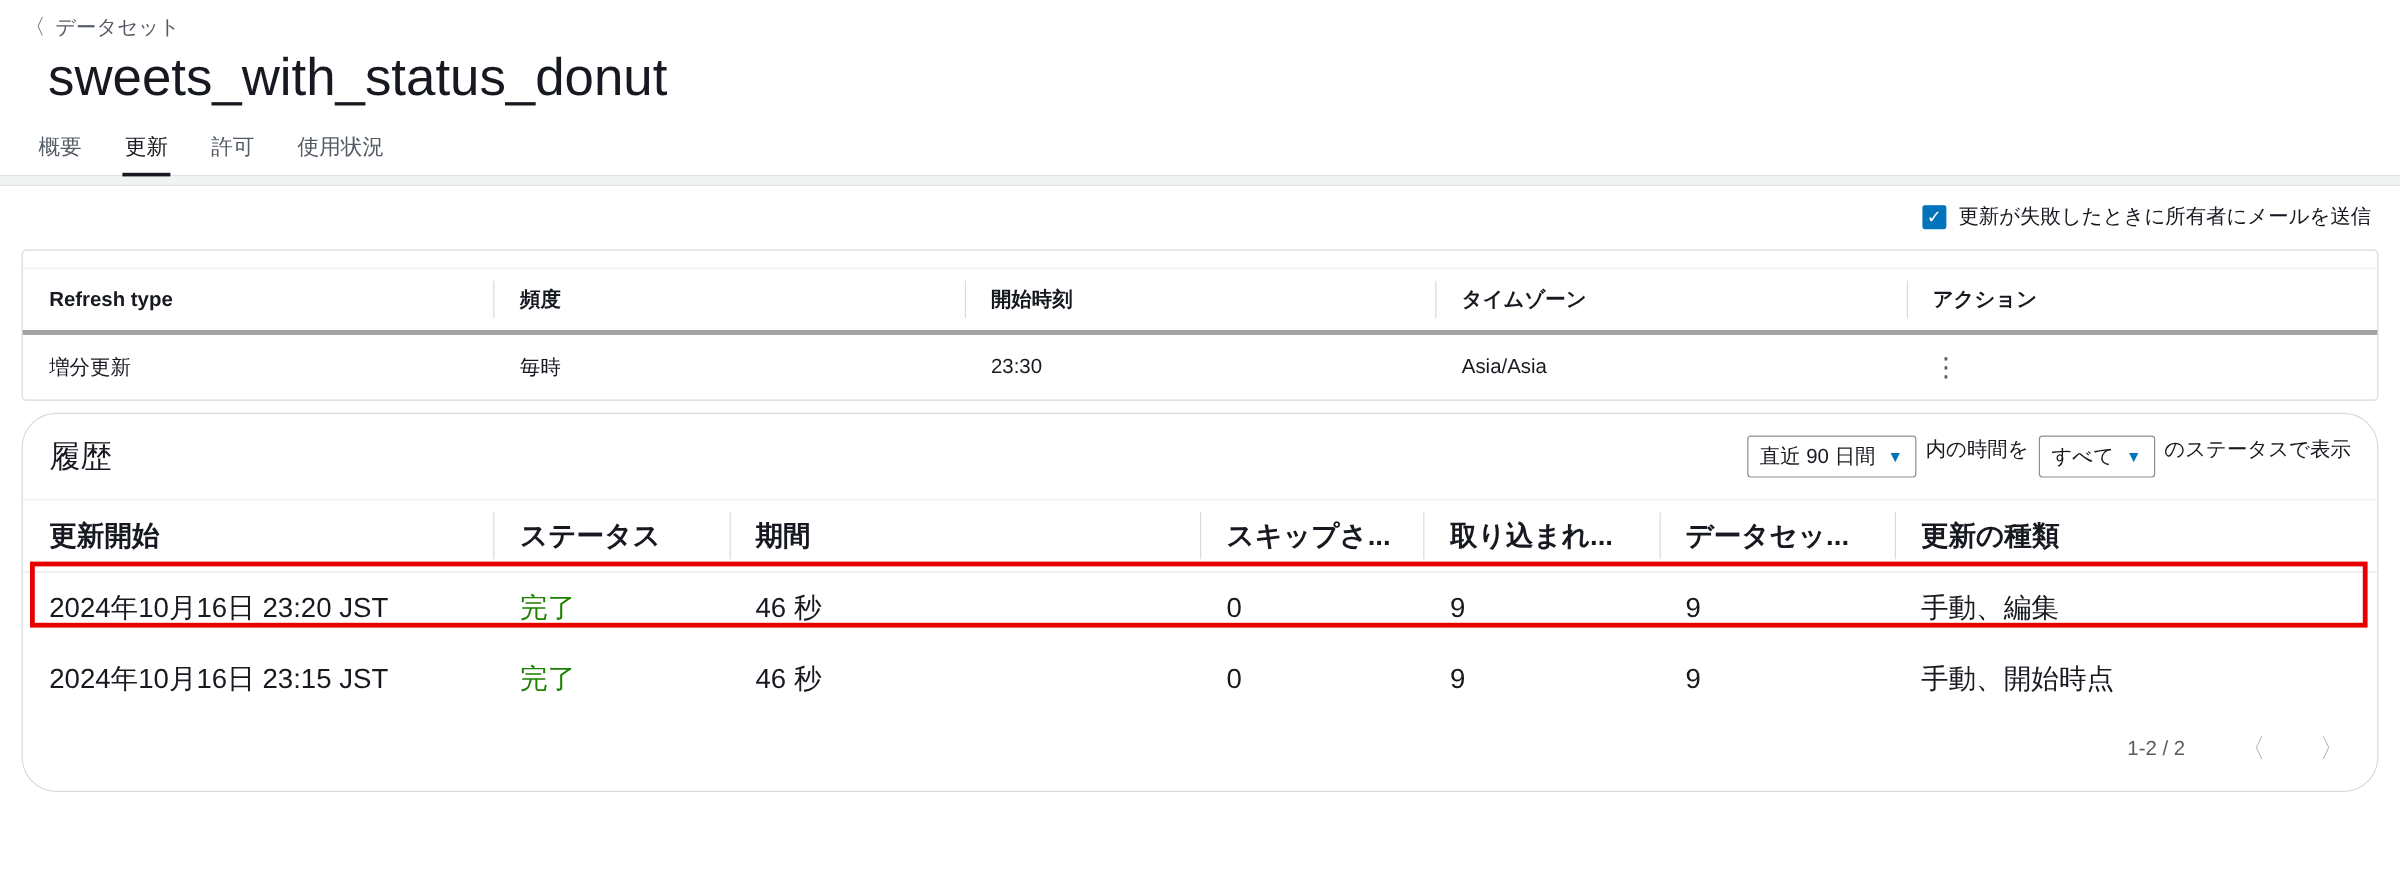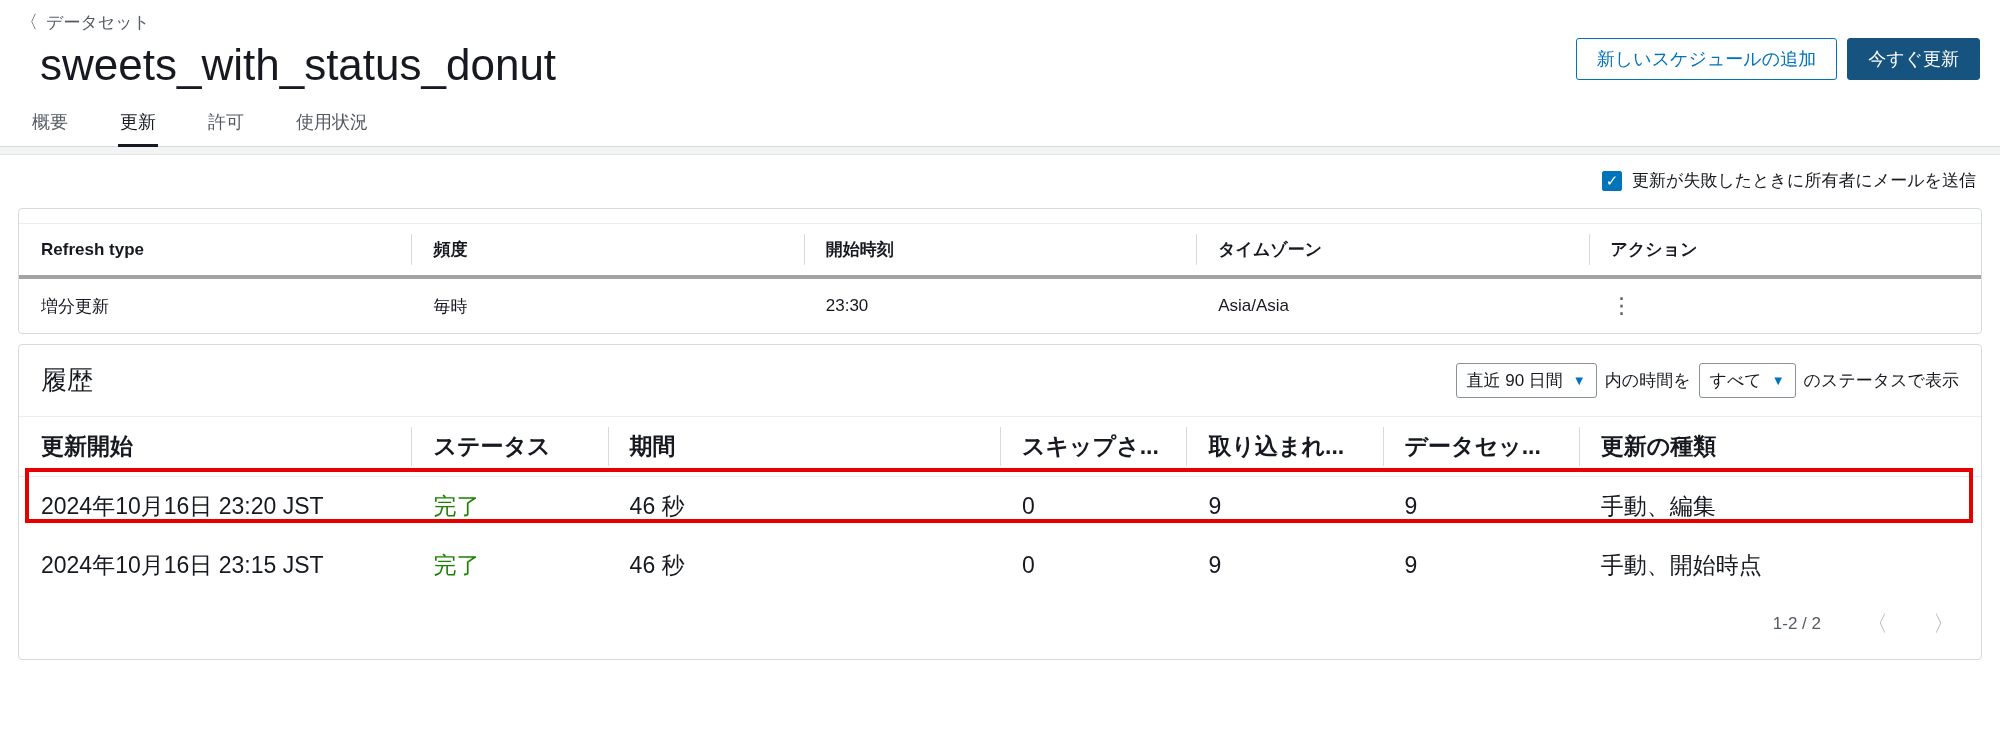--- a/index.html
+++ b/index.html
@@ -48,21 +48,21 @@
     border-color: #0073bb;
     background: #fff;
   }
   .btn-primary {
     background: #16537e;
     color: #fff;
     border-color: #16537e;
   }
   .tabs {
     display: flex;
-    gap: 48px;
+    gap: 32px;
     padding: 0 30px;
     border-bottom: 1px solid #d5dbdb;
     font-size: 18px;
   }
   .tab {
     padding: 10px 2px 12px 2px;
     color: #545b64;
     cursor: pointer;
     position: relative;
   }
@@ -142,21 +142,20 @@
   }
   .sched-table th:not(:first-child)::before {
     content: "";
     position: absolute;
     left: 0; top: 10px; bottom: 10px;
     width: 1px;
     background: #d5dbdb;
   }
   .history-filters {
     display: flex;
-    align-items: center;
     gap: 8px;
     font-size: 17px;
   }
   .select-box {
     border: 1px solid #879196;
     border-radius: 3px;
     padding: 5px 10px;
     display: inline-flex;
     align-items: center;
     gap: 10px;
@@ -183,20 +182,21 @@
   .hist-table th:not(:first-child)::before {
     content: "";
     position: absolute;
     left: 0; top: 10px; bottom: 10px;
     width: 1px;
     background: #d5dbdb;
   }
   .status-done { color: #1d8102; }
   .highlight-wrap {
     position: relative;
+    border-radius: 29px;
   }
   .highlight-border {
     position: absolute;
     border: 4px solid #e60000;
     pointer-events: none;
     z-index: 5;
   }
   .pager {
     display: flex;
     justify-content: flex-end;
@@ -215,24 +215,20 @@
 </head>
 <body>
 
 <div class="header-top">
   <div>
     <div class="breadcrumb">
       <span class="chev">〈</span>
       <span>データセット</span>
     </div>
     <div class="page-title">sweets_with_status_donut</div>
-  </div>
-  <div class="actions-top">
-    <button class="btn btn-outline">新しいスケジュールの追加</button>
-    <button class="btn btn-primary">今すぐ更新</button>
   </div>
 </div>
 
 <div class="tabs">
   <div class="tab">概要</div>
   <div class="tab active">更新</div>
   <div class="tab">許可</div>
   <div class="tab">使用状況</div>
 </div>
 

